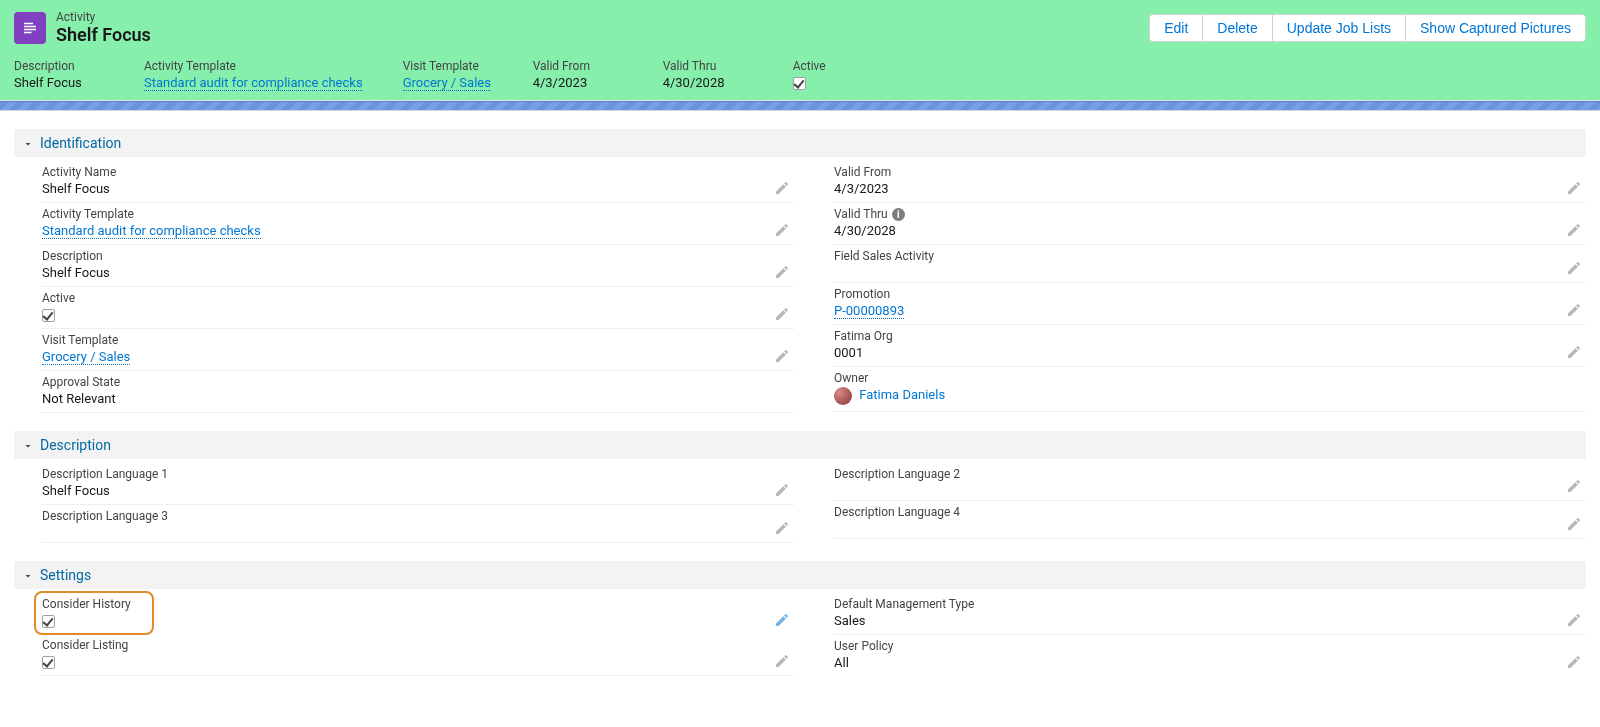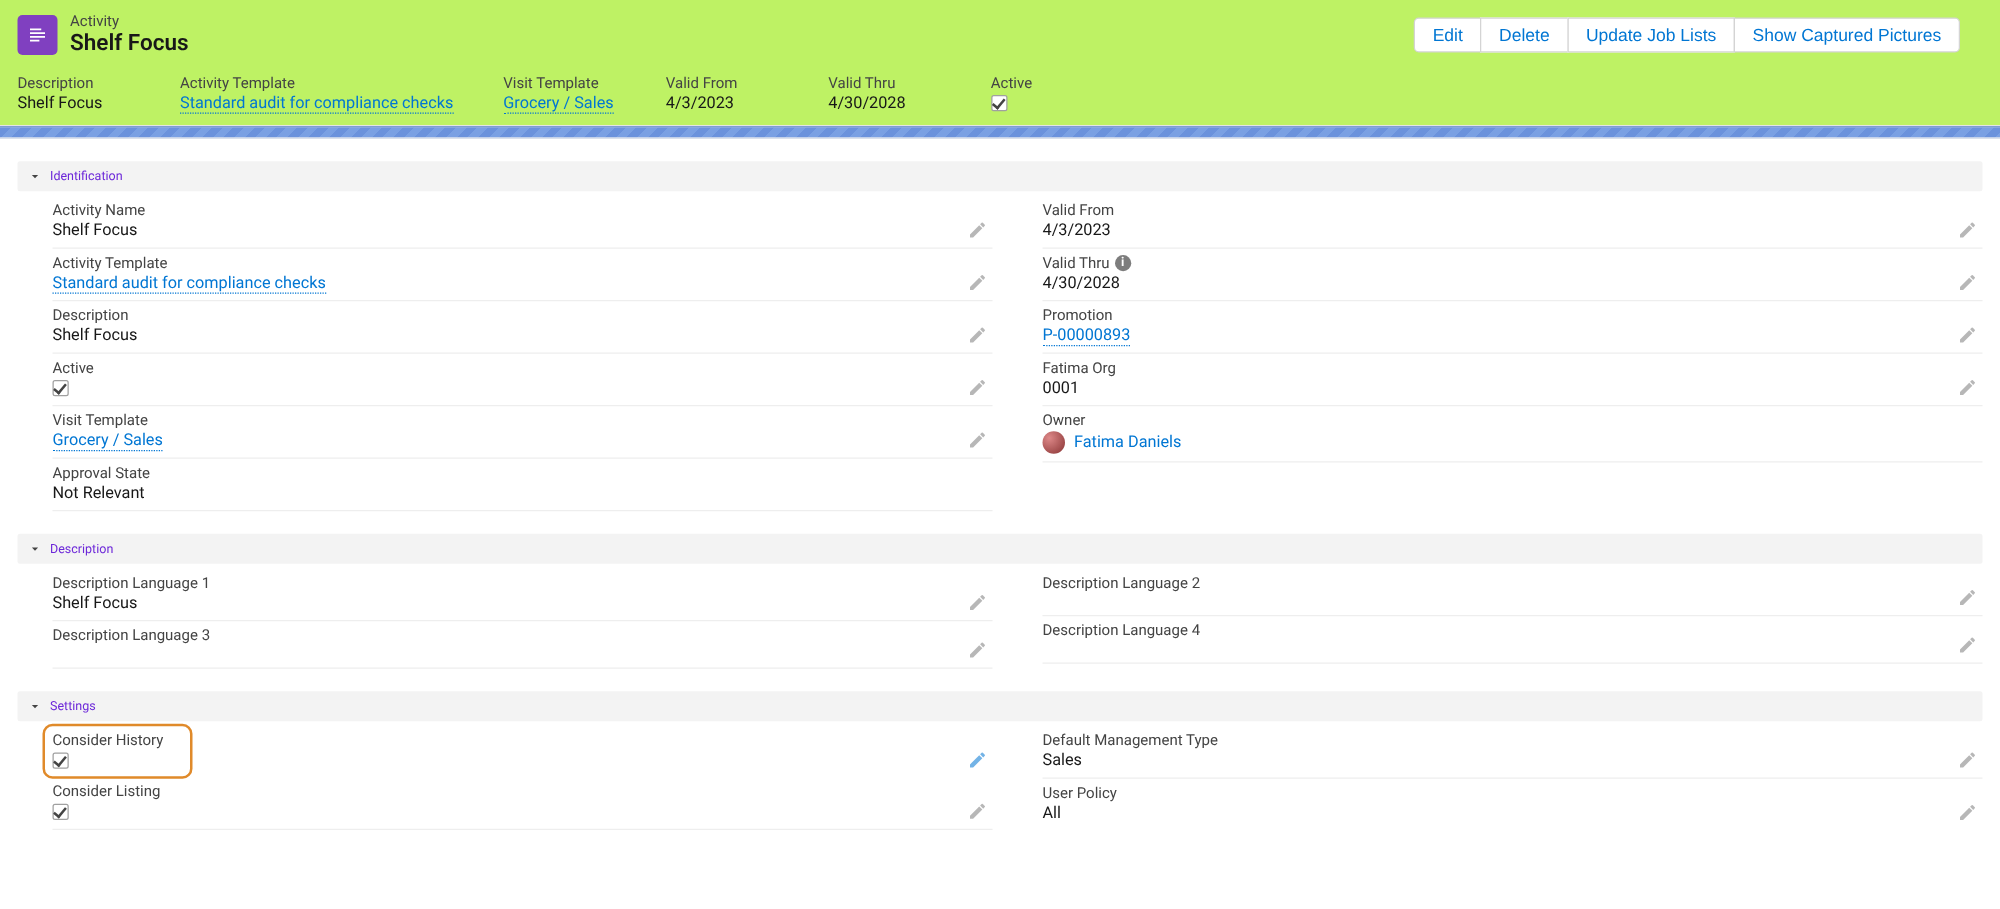--- a/index.html
+++ b/index.html
@@ -4,23 +4,23 @@
 <style>
   * { box-sizing: border-box; margin: 0; padding: 0; }
   body {
     font-family: -apple-system, BlinkMacSystemFont, "Segoe UI", Roboto, Helvetica, Arial, sans-serif;
     font-size: 13px;
     color: #181818;
     background: #fff;
     width: 1600px;
   }
   .page-header {
-    background: #bef264;
+    background: #86efac;
     border-bottom: 1px solid #e5e5e5;
-    padding: 10px 32px 0 14px;
+    padding: 10px 14px 0 14px;
   }
   .header-top {
     display: flex;
     align-items: flex-start;
     justify-content: space-between;
   }
   .title-block {
     display: flex;
     align-items: center;
     gap: 10px;
@@ -93,22 +93,22 @@
     border-bottom-color: #0176d3;
   }
 
   .section { margin-top: 18px; }
   .section-hdr {
     background: #f3f3f3;
     padding: 6px 8px;
     display: flex;
     align-items: center;
     gap: 6px;
-    font-size: 10px;
-    color: #6d28d9;
+    font-size: 14px;
+    color: #0369a1;
     border-radius: 2px;
   }
   .chev {
     width: 12px; height: 12px; display:inline-block;
   }
   .chev svg { width:12px; height:12px; fill:#444; }
 
   .fields-grid {
     display: grid;
     grid-template-columns: 1fr 1fr;
@@ -269,20 +269,27 @@
           <div class="field-label">
             <span>Valid Thru</span>
             <span class="info-badge">i</span>
           </div>
           <div class="field-value">4/30/2028</div>
           <span class="pencil"><svg viewBox="0 0 24 24">
                 <path d="M3 17.25V21h3.75L17.81 9.94l-3.75-3.75L3 17.25zM20.71 7.04a1 1 0 0 0 0-1.41l-2.34-2.34a1 1 0 0 0-1.41 0l-1.83 1.83 3.75 3.75 1.83-1.83z"></path>
               </svg></span>
         </div>
         <div class="field-row">
+          <div class="field-label">Field Sales Activity</div>
+          <div class="field-value"></div>
+          <span class="pencil"><svg viewBox="0 0 24 24">
+                <path d="M3 17.25V21h3.75L17.81 9.94l-3.75-3.75L3 17.25zM20.71 7.04a1 1 0 0 0 0-1.41l-2.34-2.34a1 1 0 0 0-1.41 0l-1.83 1.83 3.75 3.75 1.83-1.83z"></path>
+              </svg></span>
+        </div>
+        <div class="field-row">
           <div class="field-label">Promotion</div>
           <div class="field-value"><a href="#" class="link">P-00000893</a></div>
           <span class="pencil"><svg viewBox="0 0 24 24">
                 <path d="M3 17.25V21h3.75L17.81 9.94l-3.75-3.75L3 17.25zM20.71 7.04a1 1 0 0 0 0-1.41l-2.34-2.34a1 1 0 0 0-1.41 0l-1.83 1.83 3.75 3.75 1.83-1.83z"></path>
               </svg></span>
         </div>
         <div class="field-row">
           <div class="field-label">Fatima Org</div>
           <div class="field-value">0001</div>
           <span class="pencil"><svg viewBox="0 0 24 24">

